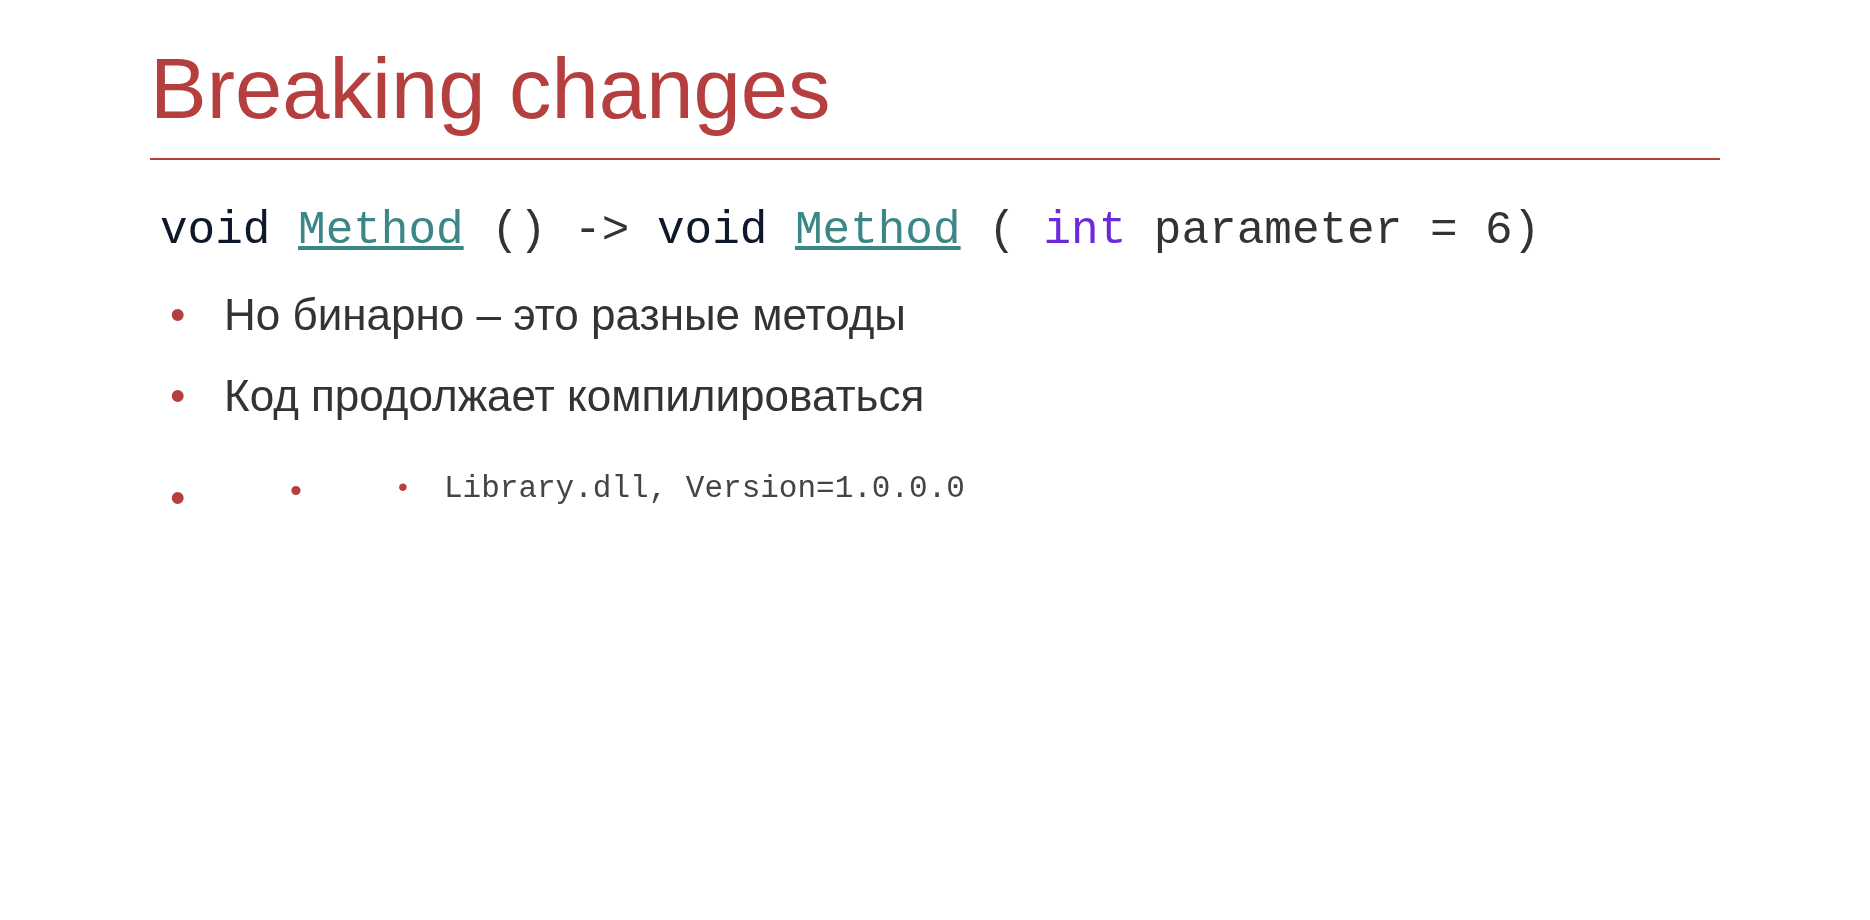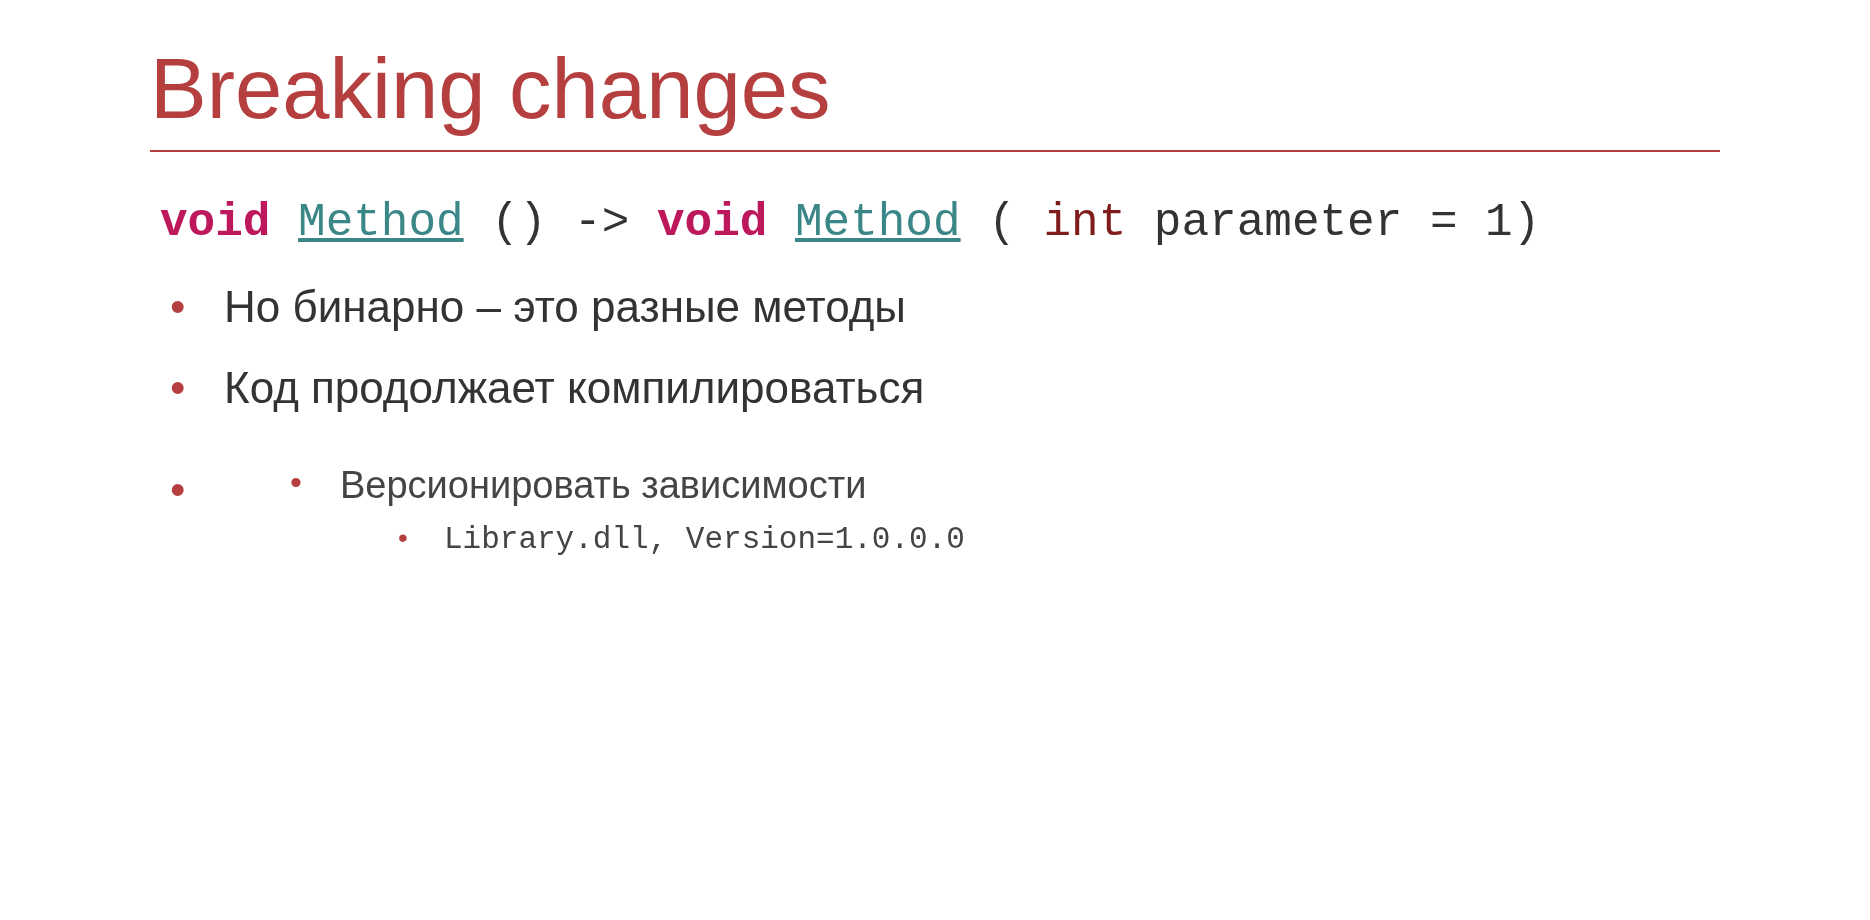--- a/index.html
+++ b/index.html
@@ -12,34 +12,34 @@
       height: 920px;
       background: #ffffff;
       font-family: "Segoe UI", "Helvetica Neue", Arial, sans-serif;
       padding: 40px 150px 40px 150px;
     }
     .title {
       font-size: 85px;
       font-weight: 300;
       color: #b53f3f;
       border-bottom: 2px solid #b53f3f;
-      padding-bottom: 12px;
+      padding-bottom: 20px;
       margin-bottom: 45px;
       letter-spacing: 0px;
     }
     .code-line {
       font-family: Consolas, "Courier New", monospace;
       font-size: 46px;
       color: #333333;
       margin-bottom: 28px;
       margin-left: 10px;
     }
-    .kw-void { color: #be185d; font-weight: bold; }
+    .kw-void { color: #0f172a; }
     .kw-type { color: #3b8686; text-decoration: underline; }
-    .kw-int { color: #7f1d1d; }
+    .kw-int { color: #6d28d9; }
 
     ul.outer {
       list-style: none;
       margin-left: 12px;
     }
     ul.outer > li {
       position: relative;
       padding-left: 62px;
       font-size: 44px;
       color: #333333;
@@ -112,30 +112,29 @@
 <div class="code-line">
   <span class="kw-void">void</span>
   <span> </span>
   <span class="kw-type">Method</span>
   <span>() -&gt; </span>
   <span class="kw-void">void</span>
   <span> </span>
   <span class="kw-type">Method</span>
   <span>(</span>
   <span class="kw-int">int</span>
-  <span> parameter = 1)</span>
+  <span> parameter = 6)</span>
 </div>
 
 <ul class="outer">
   <li>Но бинарно – это разные методы</li>
   <li>Код продолжает компилироваться</li>
   <div class="spacer-li"></div>
   <li>
     <ul class="mid">
       <li>
-        <span>Версионировать зависимости</span>
         <ul class="inner">
           <li>Library.dll, Version=1.0.0.0</li>
         </ul>
       </li>
     </ul>
   </li>
 </ul>
 
 </body></html>

